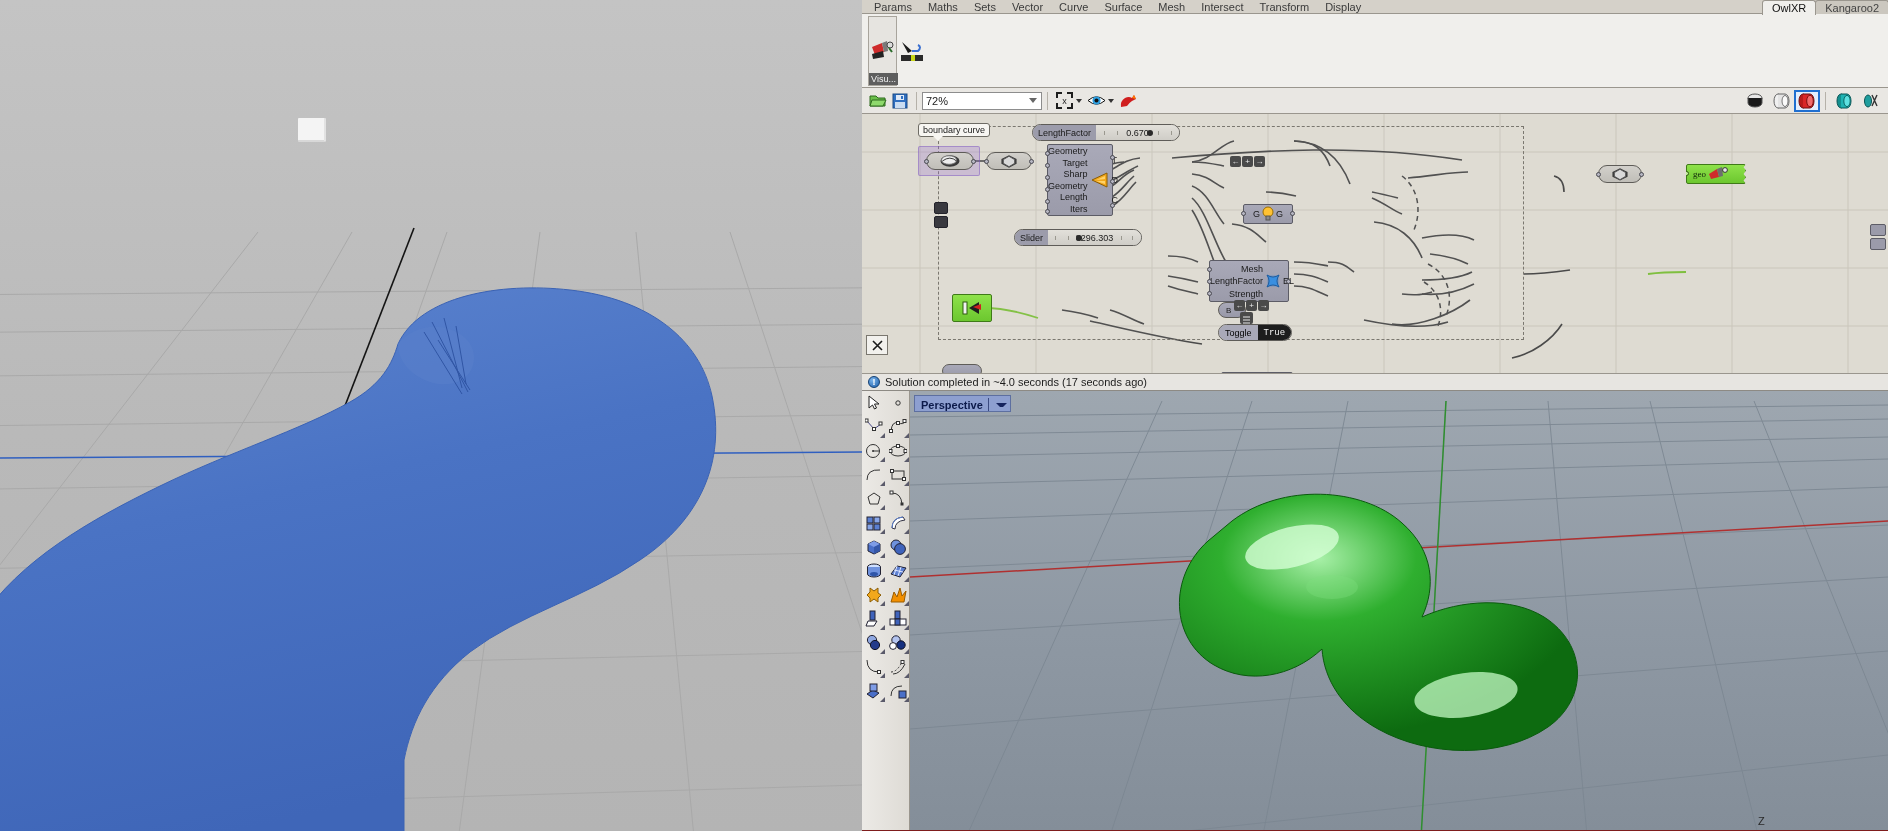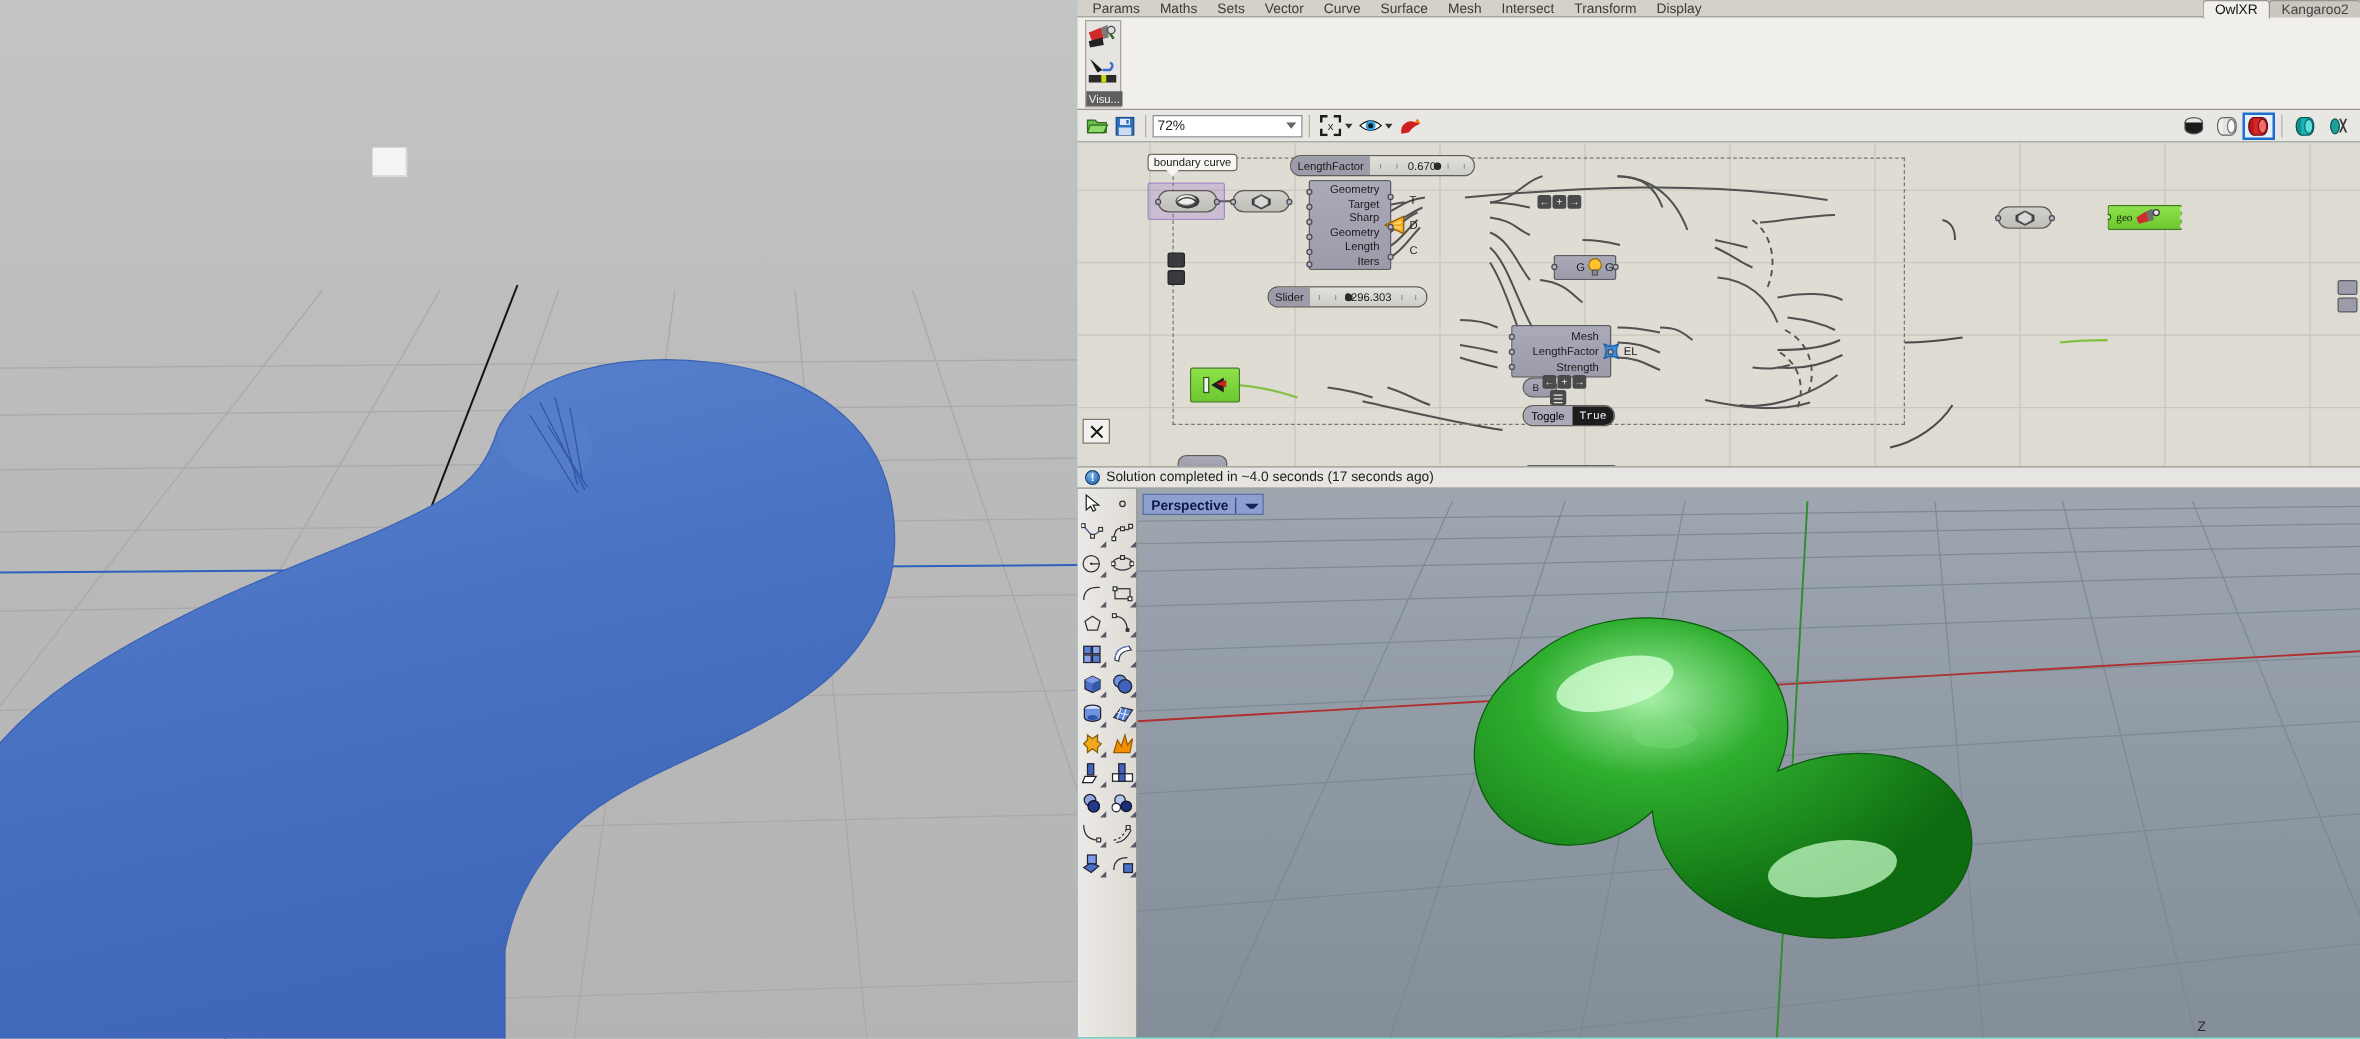--- a/index.html
+++ b/index.html
@@ -24,21 +24,21 @@
     position: absolute; left: 298px; top: 118px; width: 28px; height: 24px;
     background: #f4f4f4;
     border-right: 2px solid #e2e2e2;
     border-bottom: 2px solid #d8d8d8;
     border-radius: 1px;
   }
 
   
   #right-col {
     position: absolute; left: 862px; top: 0; width: 1026px; height: 831px;
-    background: #5eead4;
+    background: #7f1d1d;
   }
 
   
   #gh-menubar {
     position: relative; height: 14px; background: #d5d1c9;
     border-bottom: 1px solid #9a968e;
   }
   #gh-menu-items {
     display: flex; align-items: center; height: 14px;
     padding-left: 4px; gap: 0px;
@@ -64,21 +64,21 @@
   
   #gh-ribbon {
     position: relative; height: 74px; background: #f0efec;
     border-bottom: 1px solid #9a968e;
   }
   .ribbon-group {
     position: absolute; left: 6px; top: 2px;
     width: 29px; height: 70px;
     background: #e6e4e0;
     border: 1px solid #a8a49c;
-    display: flex; flex-direction: column; align-items: center;
+    display: flex; flex-direction: row; align-items: center;
   }
   .ribbon-icon-row { width: 29px; height: 26px; position: relative; }
   .ribbon-group-label {
     position: absolute; bottom: 0; left: 0; width: 29px; height: 12px;
     background: #5e5e5e; color: #f2f2f2; font-size: 9px;
     text-align: center; line-height: 12px; overflow: hidden;
   }
 
   
   #gh-canvas-toolbar {
@@ -124,21 +124,20 @@
   
   .comp {
     background: linear-gradient(#a9a9b8, #9b9baa);
     border: 1px solid #5c5c66; border-radius: 2px;
     color: #1a1a1a; font-size: 9px;
     position: relative;
   }
   .comp-grid {
     display: grid; height: 100%; align-items: center;
     grid-template-columns: 1fr auto 1fr;
-    margin-left: 16px;
   }
   .comp-ins { display: flex; flex-direction: column; justify-content: space-evenly;
               align-items: flex-end; height: 100%; padding-right: 2px; }
   .comp-outs { display: flex; flex-direction: column; justify-content: space-evenly;
                align-items: flex-start; height: 100%; padding-left: 2px; }
   .comp-icon { display: flex; align-items: center; justify-content: center; }
   .port {
     position: absolute; width: 5px; height: 5px;
     border: 1px solid #4a4a52; border-radius: 50%;
     background: #b6b6c2;

